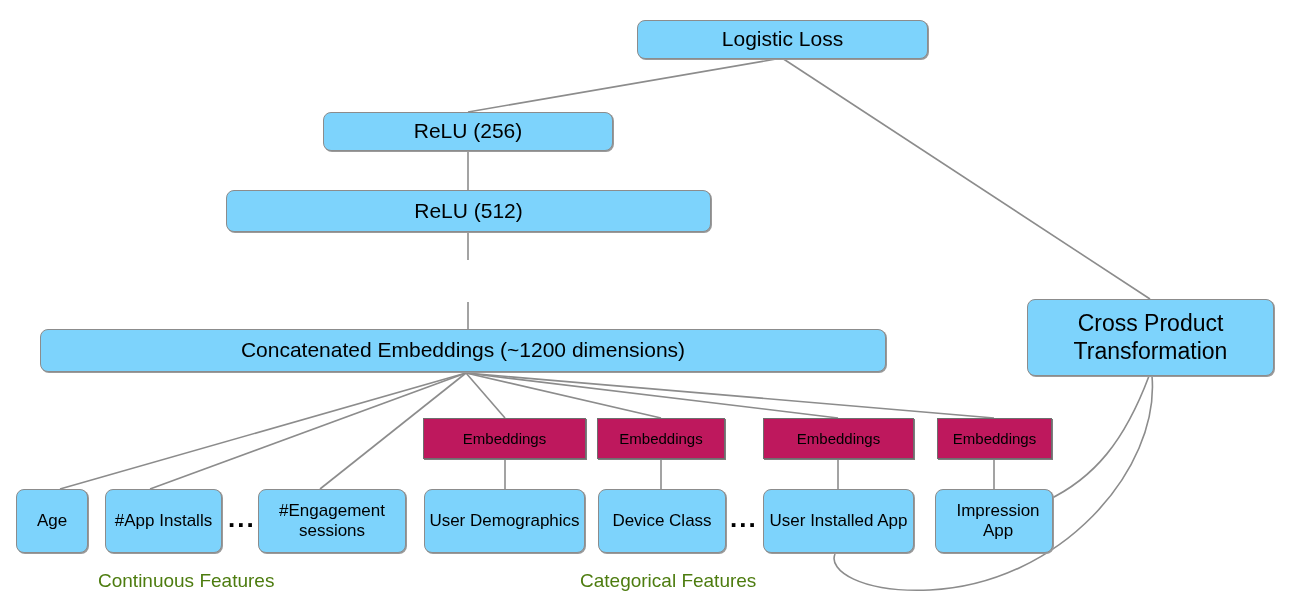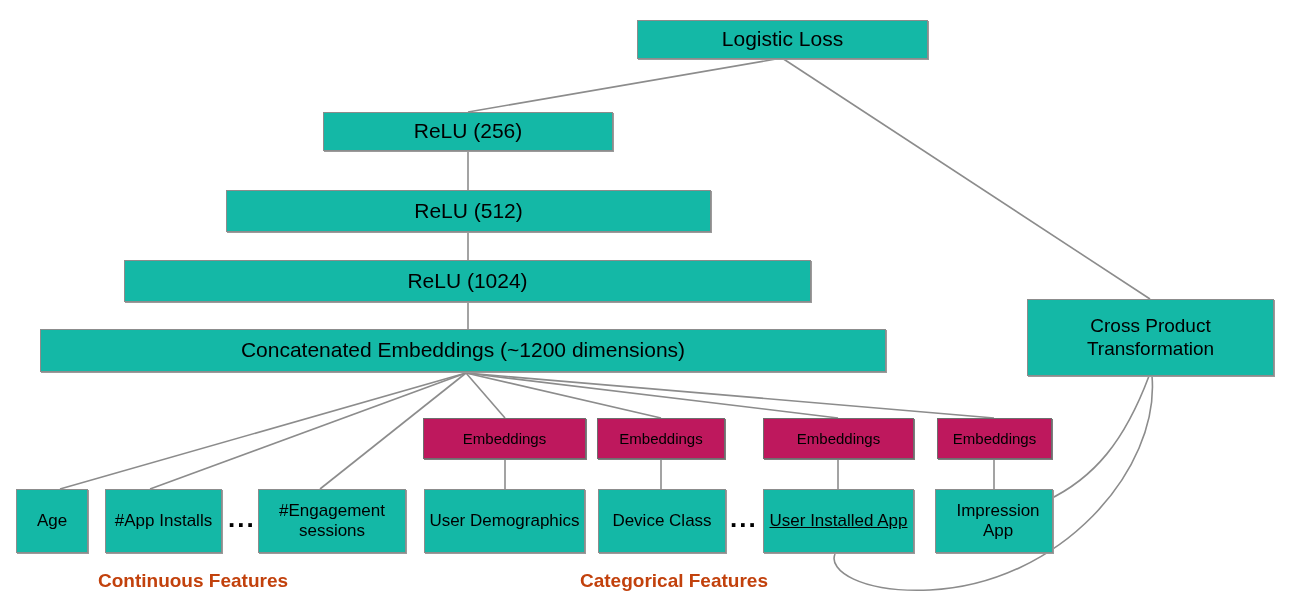--- a/index.html
+++ b/index.html
@@ -32,45 +32,46 @@
     align-items: center;
     justify-content: center;
     text-align: center;
     line-height: 1.18;
     color: #000000;
     background: #f2f2f2;
     border: 1px solid #8c8c8c;
     box-shadow: 1px 1px 0 0 #9a9a9a;
   }
   .node.light {
-    background: #14b8a6;
+    background: #7dd3fc;
     border-color: #8c8c8c;
+    border-radius: 8px;
   }
   .node.dark {
     background: #be185d;
     border: 1px solid #6e6e6e;
     box-shadow: 1px 1px 0 0 #7d7d7d;
   }
   .node.emb-label {
     font-size: 15px;
   }
   .node.stack {
     font-size: 21px;
   }
   .node.feature {
     font-size: 17px;
   }
   .node.cross {
-    font-size: 19px;
+    font-size: 23px;
   }
   .group-label {
     position: absolute;
-    font-weight: bold;
+    font-weight: normal;
     font-size: 19px;
-    color: #c2410c;
+    color: #4d7c0f;
     white-space: nowrap;
   }
   .ellipsis {
     position: absolute;
     font-size: 26px;
     font-weight: bold;
     letter-spacing: 2px;
     color: #000000;
     line-height: 1;
   }
@@ -117,23 +118,20 @@
   </div>
 
   <div class="node light stack" style="left:323px; top:112px; width:290px; height:39px;">
     <span>ReLU (256)</span>
   </div>
 
   <div class="node light stack" style="left:226px; top:190px; width:485px; height:42px;align-items:center;">
     <span>ReLU (512)</span>
   </div>
 
-  <div class="node light stack" style="left:124px; top:260px; width:687px; height:42px;">
-    <span>ReLU (1024)</span>
-  </div>
 
   <div class="node light stack" style="left:40px; top:329px; width:846px; height:43px;">
     <span>Concatenated Embeddings (~1200 dimensions)</span>
   </div>
 
   <div class="node light cross" style="left:1027px; top:299px; width:247px; height:77px;">
     <span>Cross Product Transformation</span>
   </div>
 
   <div class="node dark emb-label" style="left:423px; top:418px; width:163px; height:41px;">
@@ -160,21 +158,21 @@
     <span>#Engagement sessions</span>
   </div>
 
   <div class="node light feature" style="left:424px; top:489px; width:161px; height:64px;">
     <span>User Demographics</span>
   </div>
   <div class="node light feature" style="left:598px; top:489px; width:128px; height:64px;">
     <span>Device Class</span>
   </div>
   <div class="ellipsis" style="left:730px; top:505px;">...</div>
-  <div class="node light feature" style="left:763px; top:489px; width:151px; height:64px;text-decoration:underline;">
+  <div class="node light feature" style="left:763px; top:489px; width:151px; height:64px;">
     <span>User Installed App</span>
   </div>
   <div class="node light feature" style="left:935px; top:489px; width:118px; height:64px;padding-left:8px;">
     <span>Impression App</span>
   </div>
 
   <div class="group-label" style="left:98px; top:570px;">Continuous Features</div>
   <div class="group-label" style="left:580px; top:570px;">Categorical Features</div>
 
 </div>

